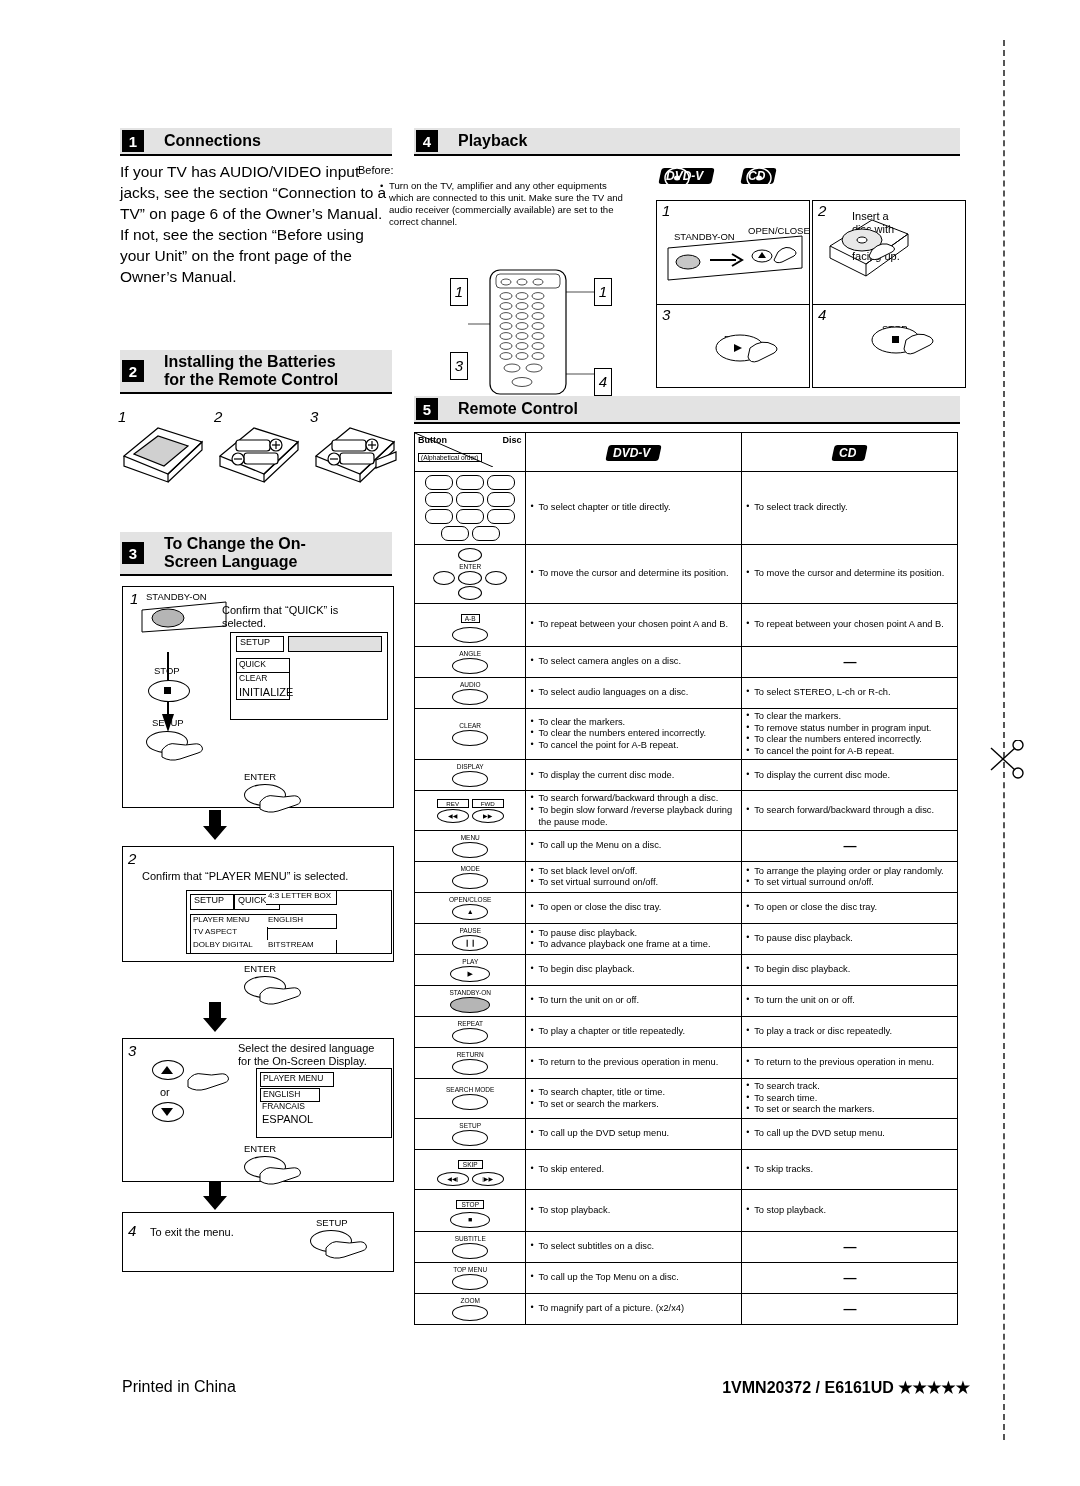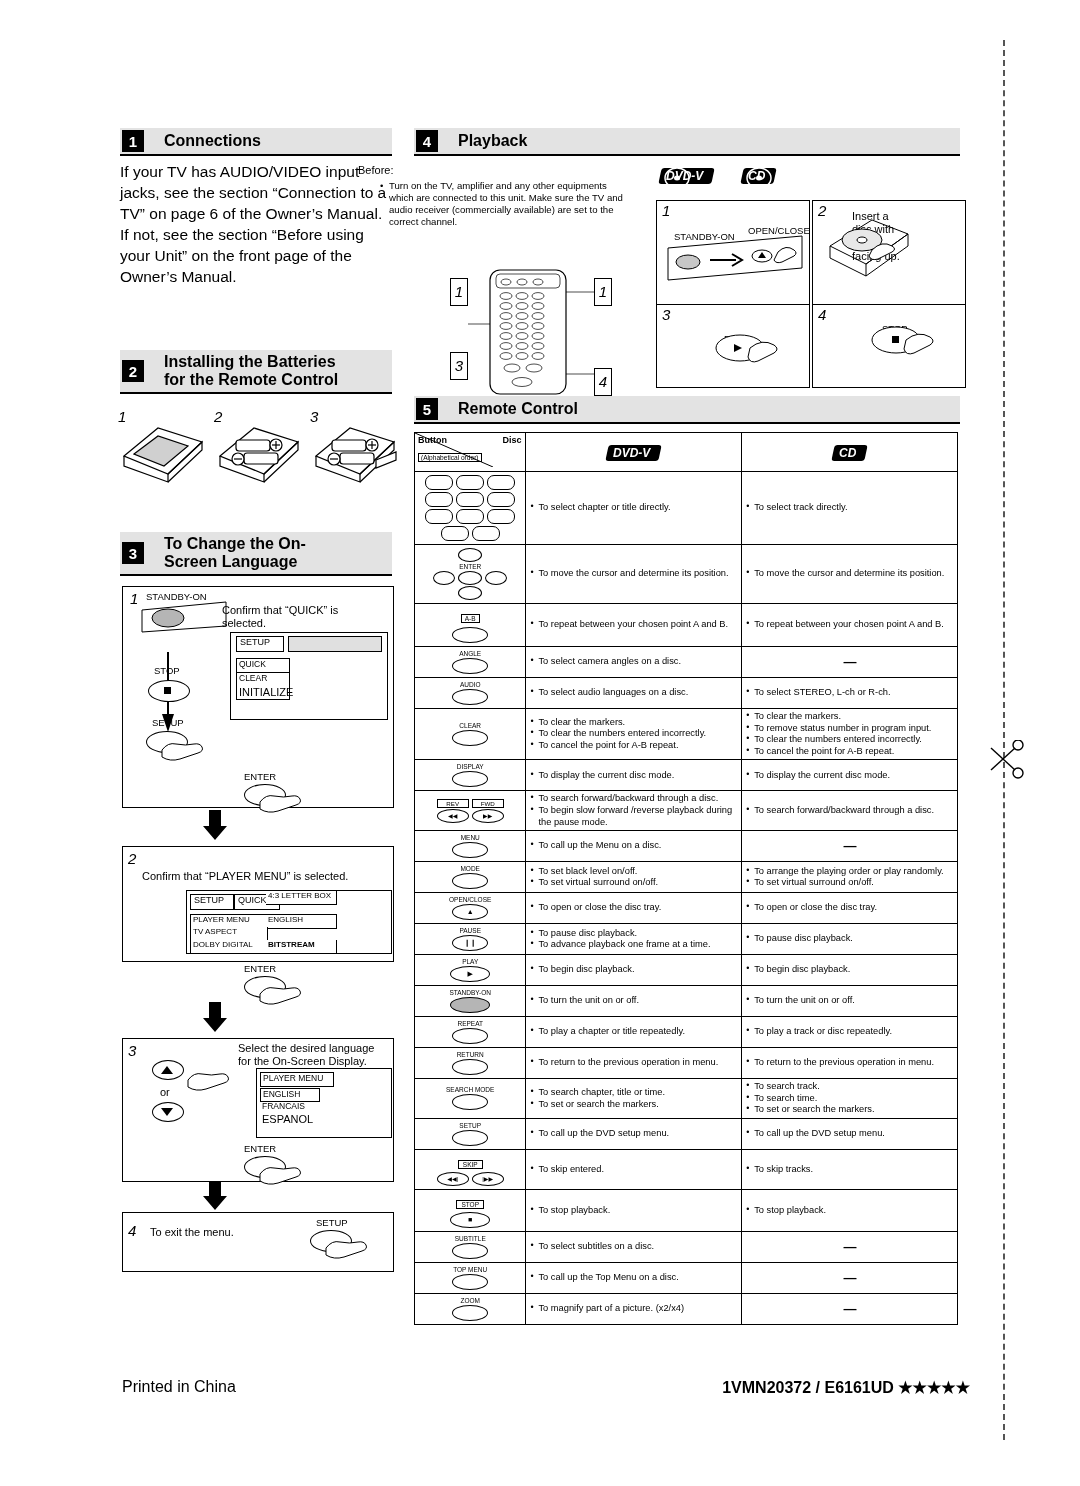--- a/index.html
+++ b/index.html
@@ -196,21 +196,21 @@
   <div class="lbl-m" style="left:142px;top:870px;width:246px;">Confirm that “PLAYER MENU” is selected.</div>
 
   <div class="box" style="left:186px;top:890px;width:204px;height:62px;"></div>
   <div class="box" style="left:190px;top:894px;width:42px;height:14px;font-size:9px;"><span style="padding-left:3px;">SETUP</span></div>
   <div class="box" style="left:234px;top:894px;width:44px;height:14px;font-size:9px;"><span style="padding-left:3px;">QUICK</span></div>
   <div class="box" style="left:190px;top:914px;width:76px;height:13px;font-size:8px;"><span style="padding-left:2px;">PLAYER MENU</span></div>
   <div class="box" style="left:266px;top:914px;width:70px;height:13px;font-size:8px;border-left:none;"><span style="padding-left:2px;">ENGLISH</span></div>
   <div class="box" style="left:190px;top:927px;width:76px;height:13px;font-size:8px;border-top:none;"><span style="padding-left:2px;">TV ASPECT</span></div>
   <div class="box" style="left:266px;top:891px;width:70px;height:13px;font-size:8px;border-top:none;border-left:none;"><span style="padding-left:2px;">4:3 LETTER BOX</span></div>
   <div class="box" style="left:190px;top:940px;width:76px;height:13px;font-size:8px;border-top:none;"><span style="padding-left:2px;">DOLBY DIGITAL</span></div>
-  <div class="box" style="left:266px;top:940px;width:70px;height:13px;font-size:8px;border-top:none;border-left:none;"><span style="padding-left:2px;font-weight:bold;">BITSTREAM</span></div>
+  <div class="box" style="left:266px;top:940px;width:70px;height:13px;font-size:8px;border-top:none;border-left:none;"><span style="padding-left:2px;">BITSTREAM</span></div>
 
   <div class="lbl-s" style="left:244px;top:964px;">ENTER</div>
   <div class="oval" style="position:absolute;left:244px;top:976px;width:40px;height:20px;"></div>
   <svg style="position:absolute;left:248px;top:972px;" width="56" height="34">
     <path d="M12 22 q6 -8 14 -6 q10 2 18 0 q6 -1 8 3 q2 4 -4 6 l-18 6 q-10 3 -18 -2 Z" fill="#fff" stroke="#000" stroke-width="1"></path>
   </svg>
 
   <svg style="position:absolute;left:200px;top:1000px;" width="30" height="34">
     <path d="M9 2 L21 2 L21 18 L27 18 L15 32 L3 18 L9 18 Z" fill="#000"></path>
   </svg>

